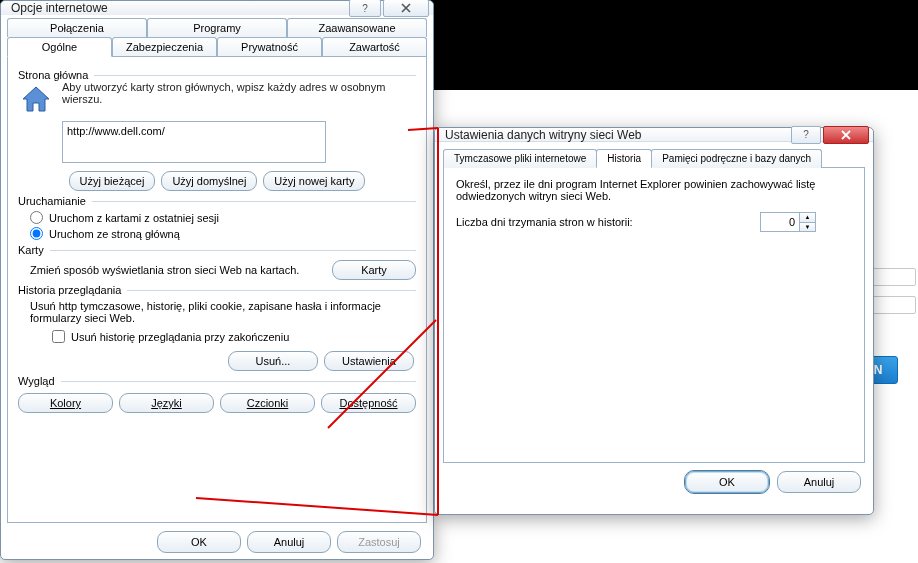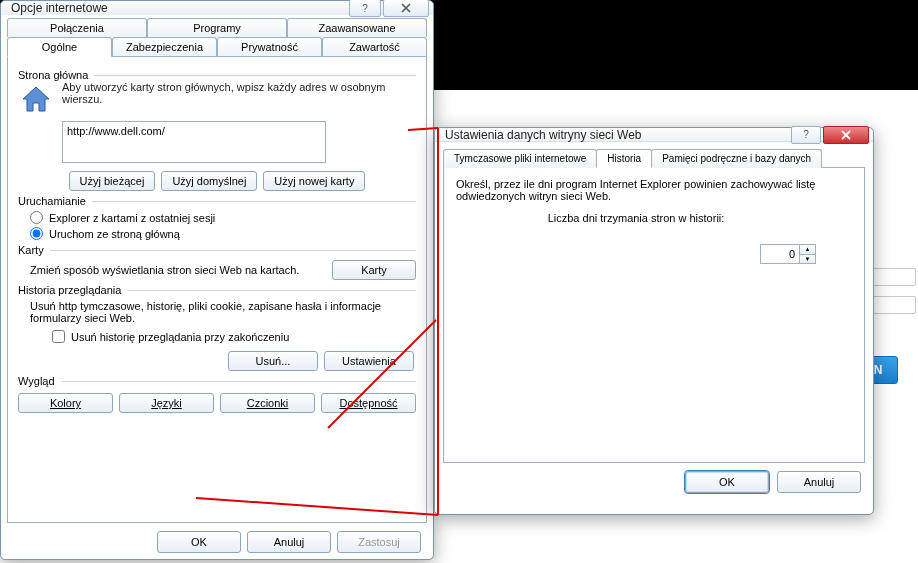--- a/index.html
+++ b/index.html
@@ -130,21 +130,21 @@
   .url-area textarea {
     width: 100%; height: 42px; resize: none;
     font-family: inherit; font-size: 11px;
     border: 1px solid #9bb2c8;
     padding:3px 4px;
     overflow-y: scroll;
   }
   .btn {
     border: 1px solid #8ea6bc;
     background: linear-gradient(#fefefe,#e7eef5);
-    border-radius: 3px;
+    border-radius: 9px;
     padding: 3px 10px;
     font-size: 11px;
     font-family: inherit;
     min-width: 70px;
     cursor: default;
   }
   .btn-row { display:flex;gap:6px;justify-content:center;margin:4px 0;}
   .startup { margin: 4px 0 4px 12px; }
   .startup label{display:flex;align-items:center;gap:6px;margin:3px 0;}
   .startup input[type=radio]{margin:0;}
@@ -175,21 +175,21 @@
     border-bottom:none;
     border-top-left-radius:3px;border-top-right-radius:3px;
     margin-right:-1px;
     position:relative;top:1px;
   }
   .web-tab.selected{background:#fff;z-index:2;border-bottom:1px solid #fff;}
   .web-panel{
     border:1px solid #9bb2c8;margin:0 8px;padding:10px 12px;height:296px;
     background:#fff;
   }
-  .field-row{display:flex;align-items:center;gap:20px;margin-top:10px;flex-direction:column;}
+  .field-row{display:flex;align-items:center;gap:20px;margin-top:10px;}
   .field-row .lbl{flex:0 0 auto;}
   .spinner{
     display:flex;align-items:stretch;border:1px solid #9bb2c8;width:56px;height:20px;
     margin-left:auto;
   }
   .spinner input{border:none;width:38px;text-align:right;padding:0 4px;font-family:inherit;font-size:11px;outline:none;}
   .spinner .sp-btns{display:flex;flex-direction:column;border-left:1px solid #9bb2c8;width:16px;}
   .spinner .sp-btns div{flex:1;display:flex;align-items:center;justify-content:center;font-size:6px;background:linear-gradient(#fefefe,#e7eef5);}
   .spinner .sp-btns div:first-child{border-bottom:1px solid #9bb2c8;}
   .web-footer{display:flex;gap:8px;justify-content:flex-end;padding:8px 12px;}
@@ -256,21 +256,21 @@
       <button class="btn">Użyj nowej karty</button>
     </div>
 
     <div class="group-head">
       <span class="t">Uruchamianie</span>
         <span class="line"></span>
     </div>
     <div class="startup">
       <label>
         <input type="radio" name="startup" style="">
-        <span>Explorer z kartami z ostatniej sesji</span>
+        <span>Uruchom z kartami z ostatniej sesji</span>
       </label>
       <label>
         <input type="radio" name="startup" checked="" style="">
         <span>Uruchom ze stroną główną</span>
       </label>
     </div>
 
     <div class="group-head">
       <span class="t">Karty</span>
         <span class="line"></span>

